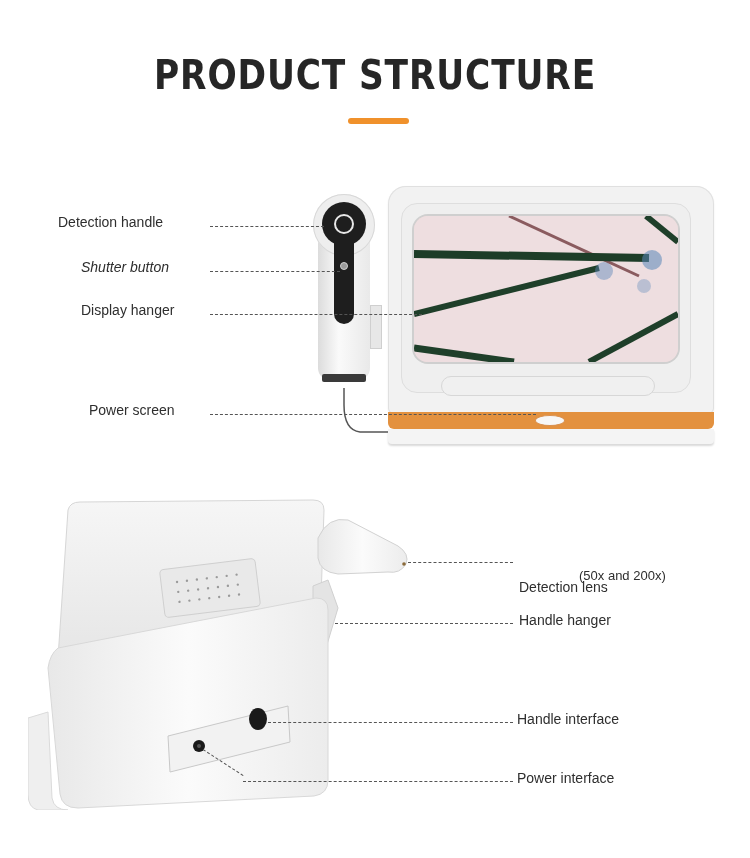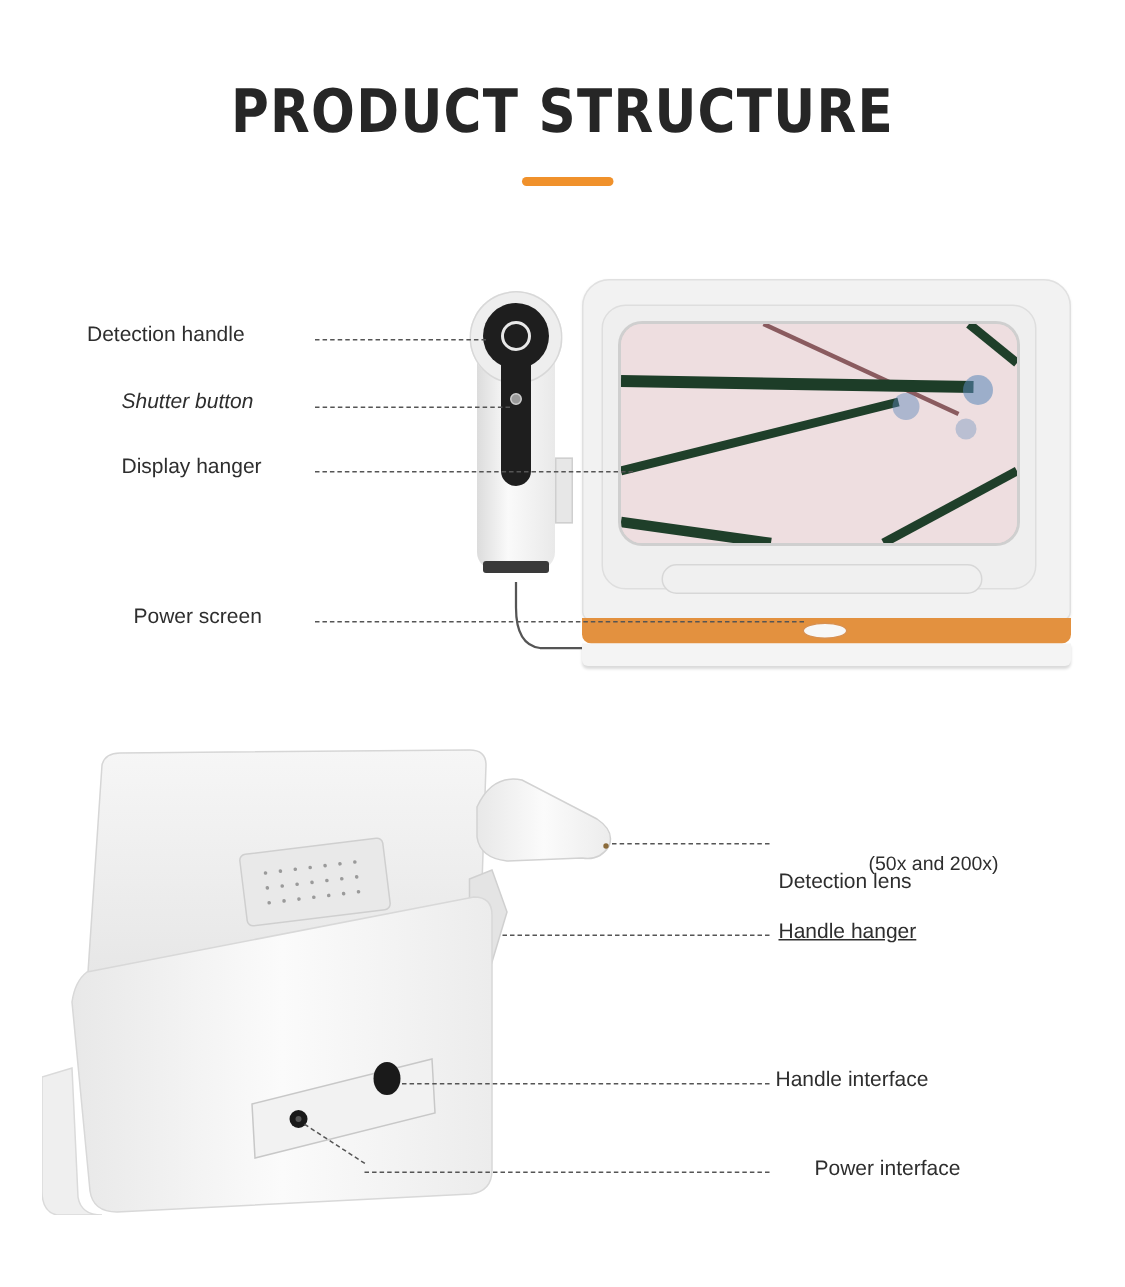--- a/index.html
+++ b/index.html
@@ -165,23 +165,23 @@
   <circle cx="171" cy="248" r="2" fill="#555"></circle>
 </svg>
 
 <div>
   <div class="lead" style="left:408px; top:562px; width:105px;"></div>
   <div class="label" style="left:519px; top:548px;margin-top:31px;">Detection lens</div>
   <div class="sublabel" style="left:547px; top:568px;margin-left:32px;">(50x and 200x)</div>
 </div>
 <div>
   <div class="lead" style="left:335px; top:623px; width:178px;"></div>
-  <div class="label" style="left:519px; top:612px;text-decoration:underline;">Handle hanger</div>
+  <div class="label" style="left:519px; top:612px;">Handle hanger</div>
 </div>
 <div>
   <div class="lead" style="left:268px; top:722px; width:245px;"></div>
   <div class="label" style="left:517px; top:711px;text-align:center;">Handle interface</div>
 </div>
 <div>
   <div class="lead-diag" style="left:203px; top:749px; width:48px; transform:rotate(33deg);"></div>
   <div class="lead" style="left:243px; top:781px; width:270px;"></div>
-  <div class="label" style="left:543px; top:770px;text-align:right;">Power interface</div>
+  <div class="label" style="left:517px; top:770px;text-align:right;">Power interface</div>
 </div>
 
 </body></html>

